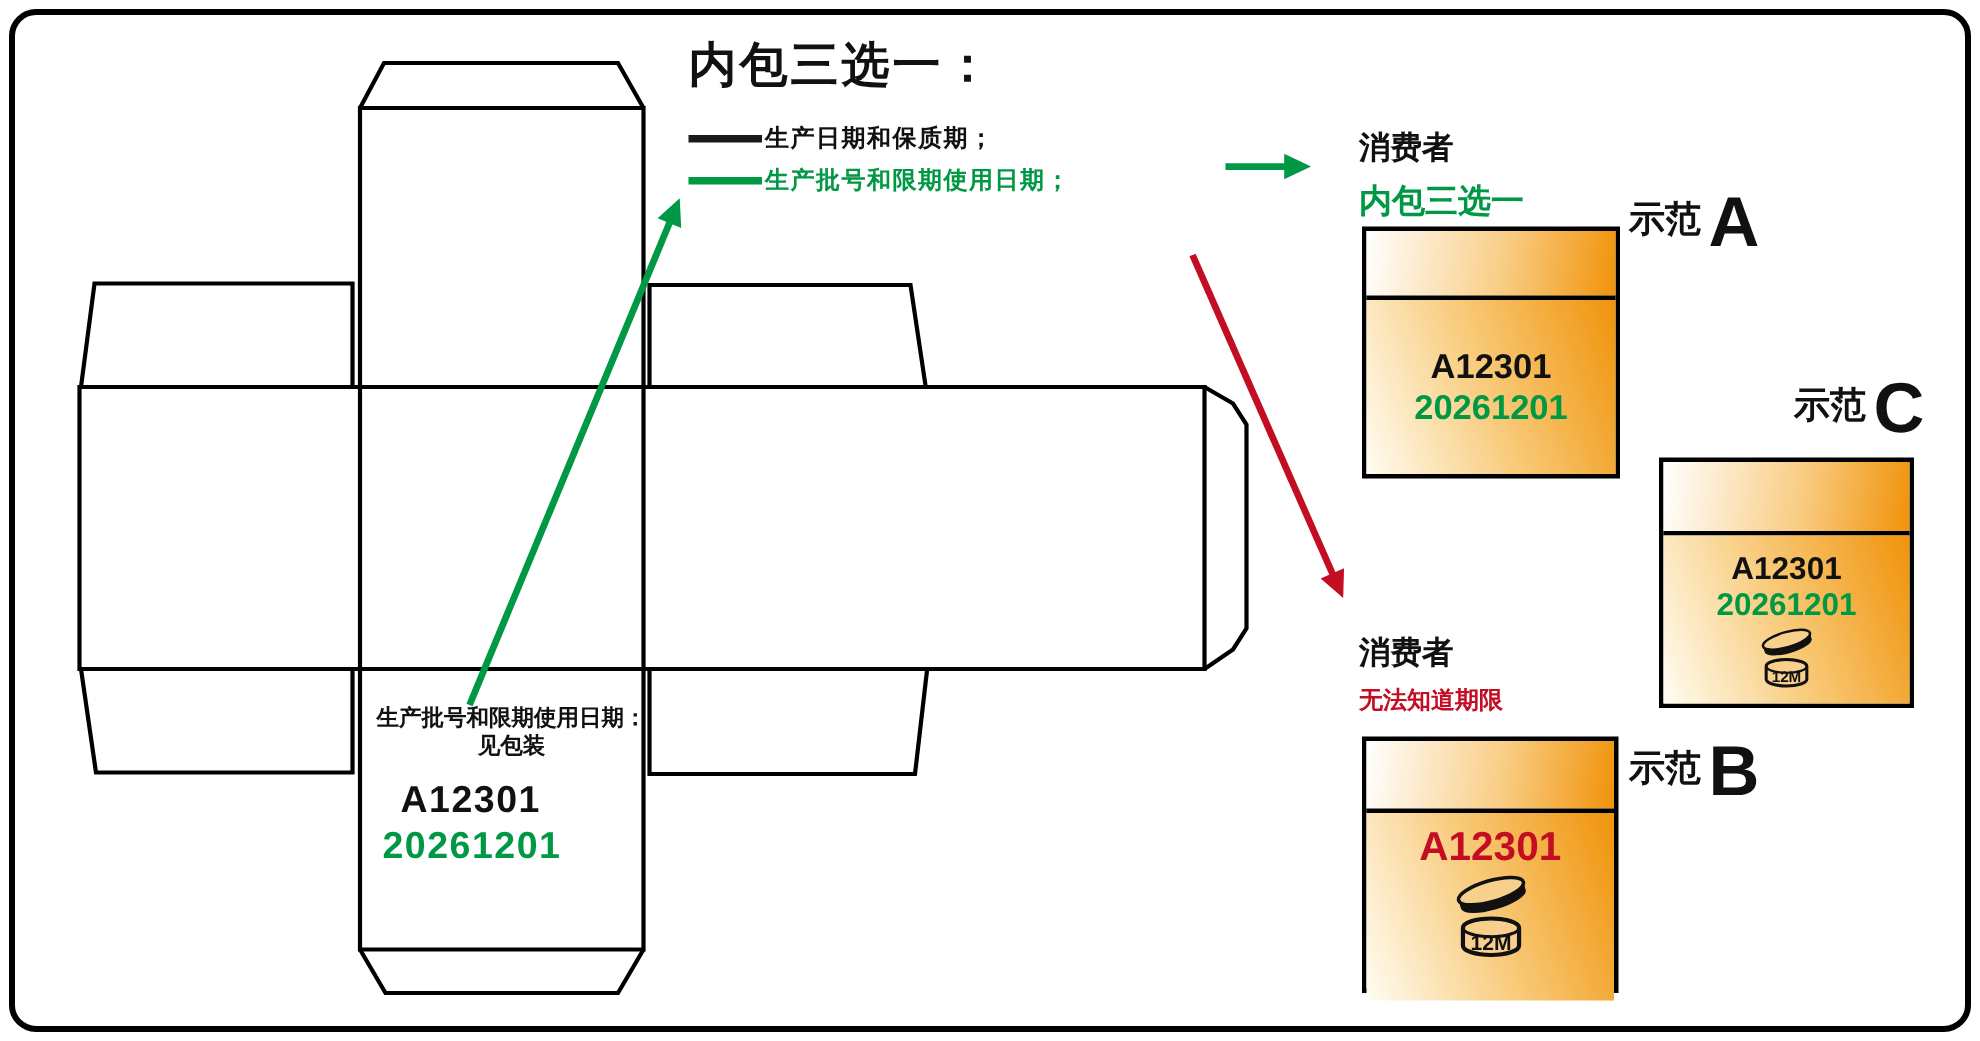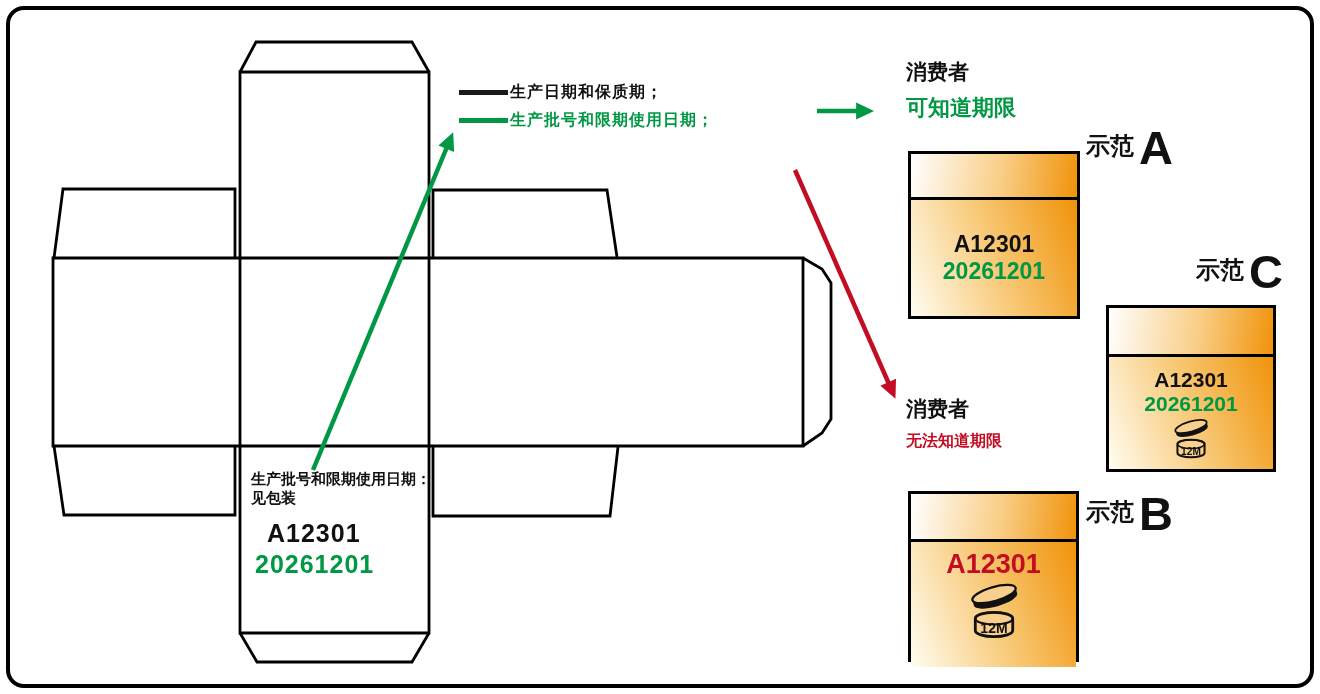--- a/index.html
+++ b/index.html
@@ -12,26 +12,26 @@
   
   .title{left:459px;top:22px;font-size:32px;font-weight:900;letter-spacing:2px;}
   .opt{left:459px;display:flex;align-items:center;height:29px;font-size:16px;font-weight:700;letter-spacing:1px;white-space:nowrap;}
   .opt .dash{width:49px;height:5px;margin-right:2px;flex:none;}
   .opt1{top:78px;}  .opt1 .dash{background:#1a1a1a;}
   .opt2{top:106px;justify-content:space-between;} .opt2 .dash{background:#009844;}
   .opt3{top:134px;} .opt3 .dash{background:#c30d23;}
   .green{color:#009844;} .red{color:#c30d23;}
 
   
-  .note{left:251px;top:469px;font-size:15px;font-weight:700;line-height:19px;}
+  .note{left:251px;top:469px;font-size:15px;font-weight:700;line-height:19px;text-align:center;}
   .die-batch{left:267px;top:519px;font-size:25px;font-weight:700;letter-spacing:1px;}
   .die-date{left:255px;top:550px;font-size:25px;font-weight:700;letter-spacing:1px;}
 
   
-  .consumer{font-weight:700;white-space:nowrap;}
+  .consumer{font-weight:700;white-space:nowrap;margin-top:26px;}
   .cg1{left:906px;top:58px;font-size:21px;}
   .cg2{left:906px;top:93px;font-size:22px;}
   .cb1{left:906px;top:395px;font-size:21px;}
   .cb2{left:906px;top:431px;font-size:16px;}
 
   
   .plabel{border:3px solid #000;}
   .strip{height:43px;border-bottom:3px solid #000;
          background:linear-gradient(97deg,#ffffff 0%,#f9cd84 55%,#f0930a 100%);}
   .main{background:linear-gradient(70deg,#fffdf2 0%,#f8c977 50%,#f0930a 100%);
@@ -85,39 +85,40 @@
       <path d="M803,258 L822,269 L831,283 V419 L822,433 L803,446"></path>
     </g>
 
     <g fill="none" stroke-width="4.5">
       <line x1="313" y1="470" x2="447" y2="147" stroke="#009844" marker-end="url(#ahg)"></line>
       <line x1="817" y1="111" x2="858" y2="111" stroke="#009844" marker-end="url(#ahg)"></line>
       <line x1="795" y1="170" x2="889" y2="384" stroke="#c30d23" marker-end="url(#ahr)"></line>
     </g>
   </svg>
 
+  <div class="abs title">内包三选一：</div>
 
   <div class="abs opt opt1">
     <span class="dash"></span>
     <span>生产日期和保质期；</span>
   </div>
   <div class="abs opt opt2 green">
     <span class="dash"></span>
     <span>生产批号和限期使用日期；</span>
   </div>
 
   <div class="abs note">
     <span style="display:block">生产批号和限期使用日期：</span>
     <span style="display:block">见包装</span>
   </div>
   <div class="abs die-batch">A12301</div>
   <div class="abs die-date green">20261201</div>
 
   <div class="abs consumer cg1">消费者</div>
-  <div class="abs consumer cg2 green">可知道期限</div>
+  <div class="abs consumer cg2 green">内包三选一</div>
   <div class="abs consumer cb1">消费者</div>
   <div class="abs consumer cb2 red">无法知道期限</div>
 
   <div class="abs plabel labelA">
     <div class="strip"></div>
     <div class="main">
       <div>A12301</div>
       <div class="green">20261201</div>
     </div>
   </div>

